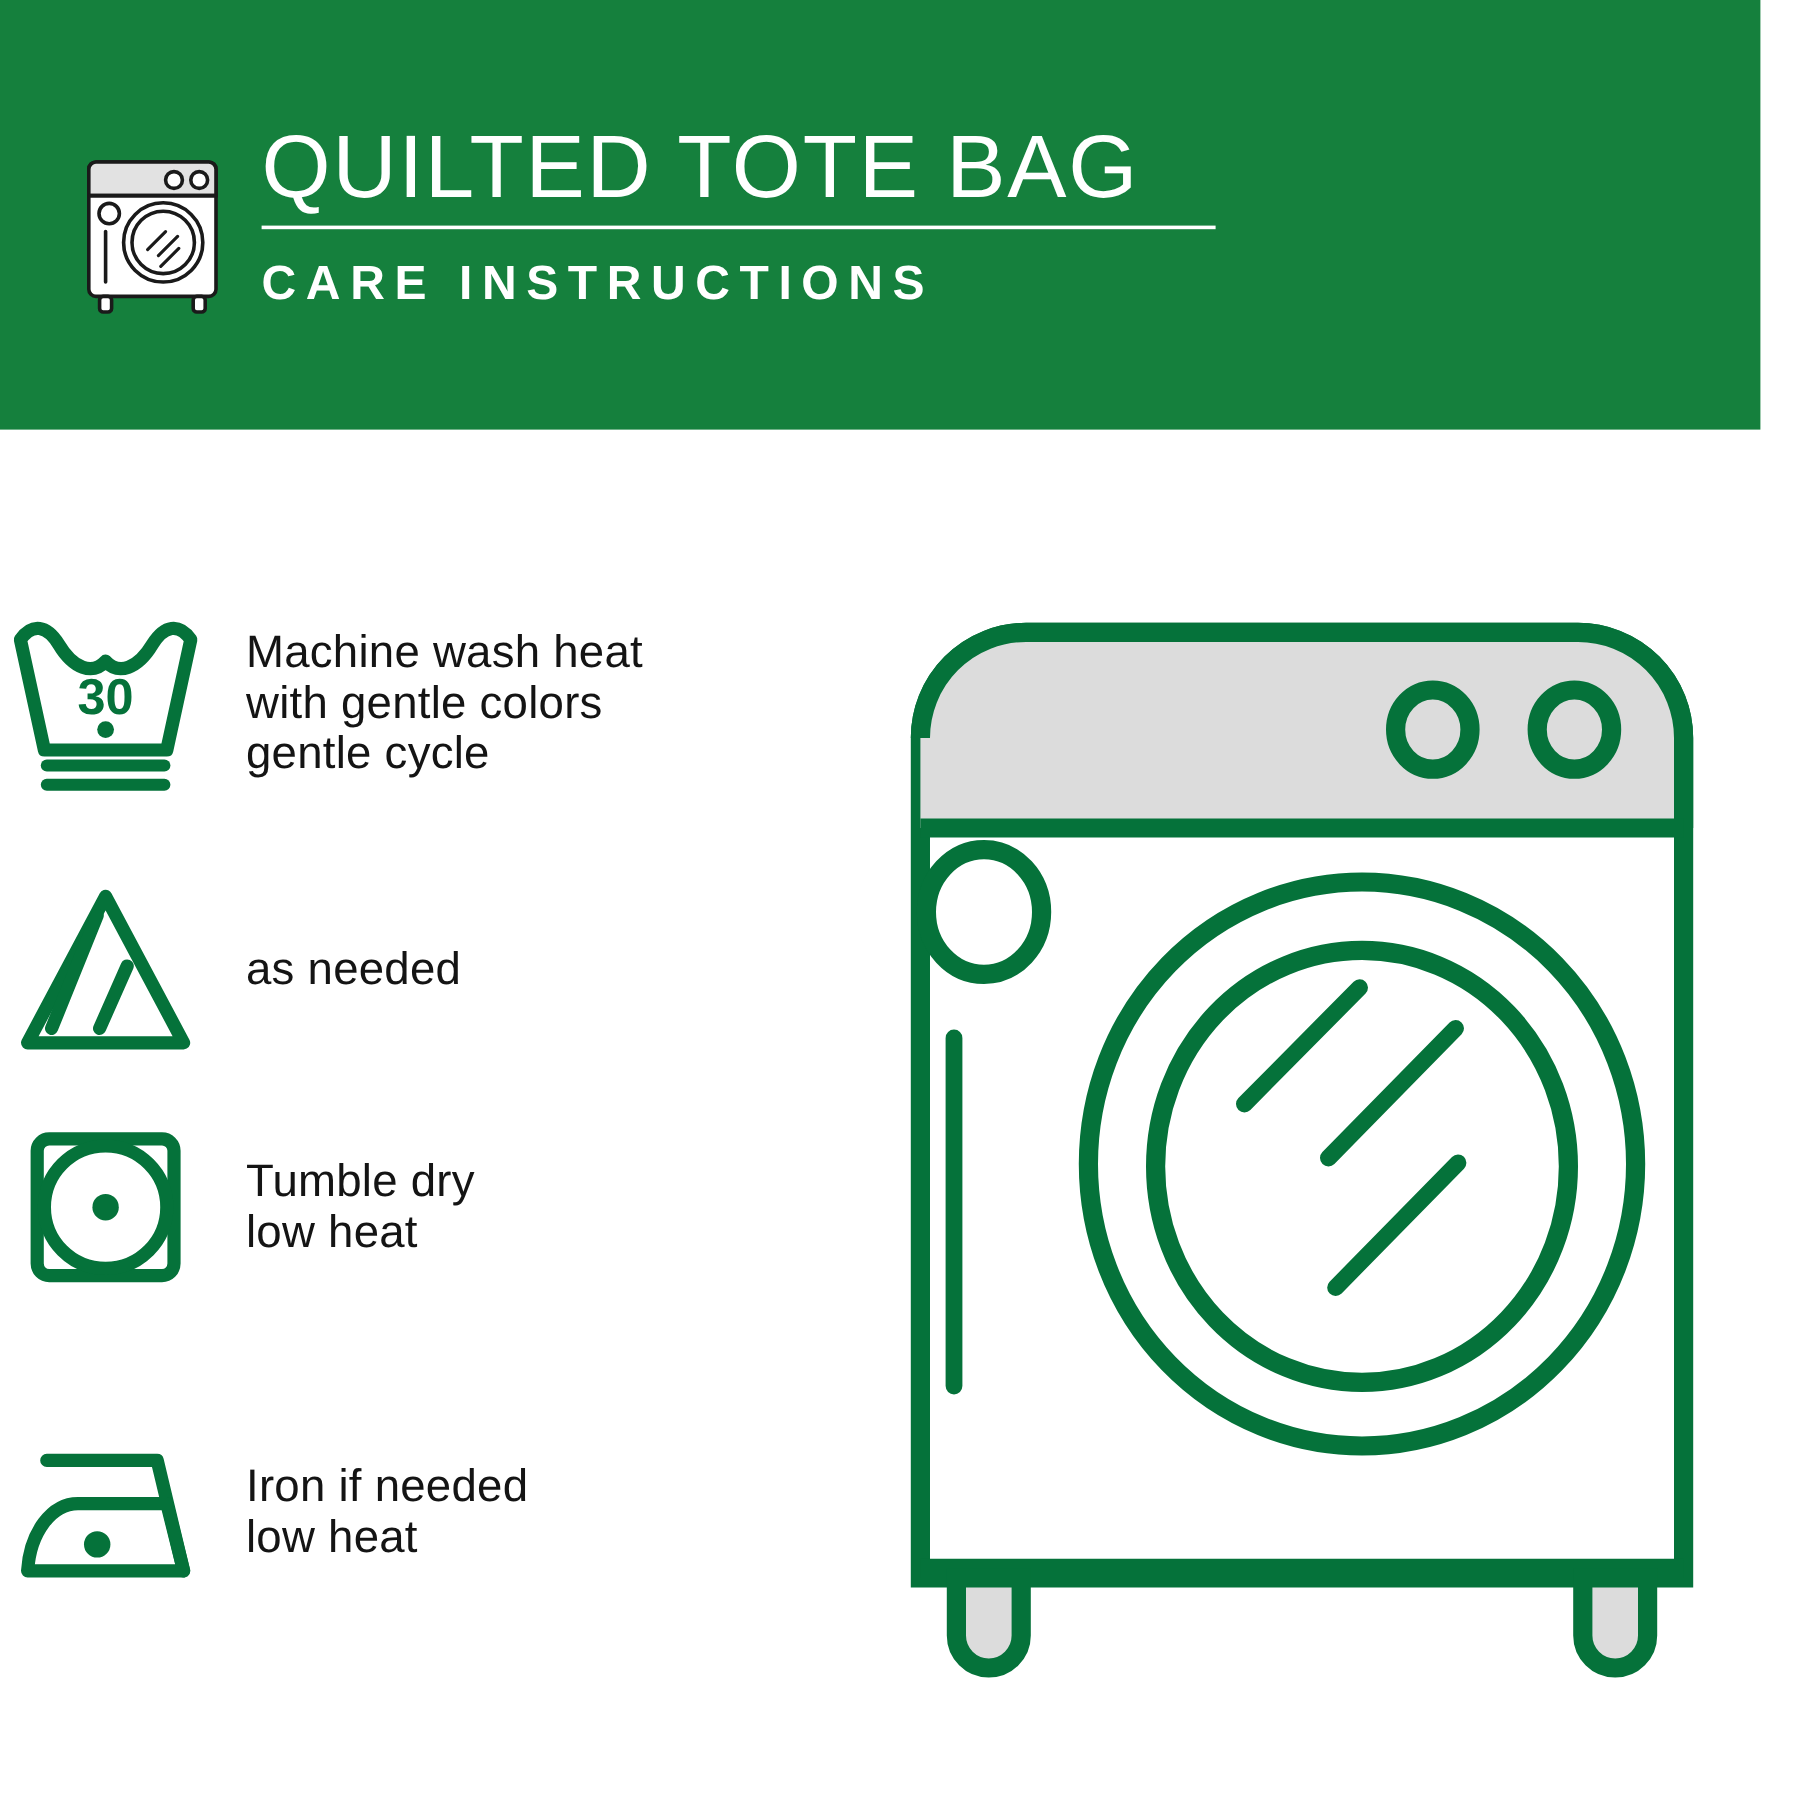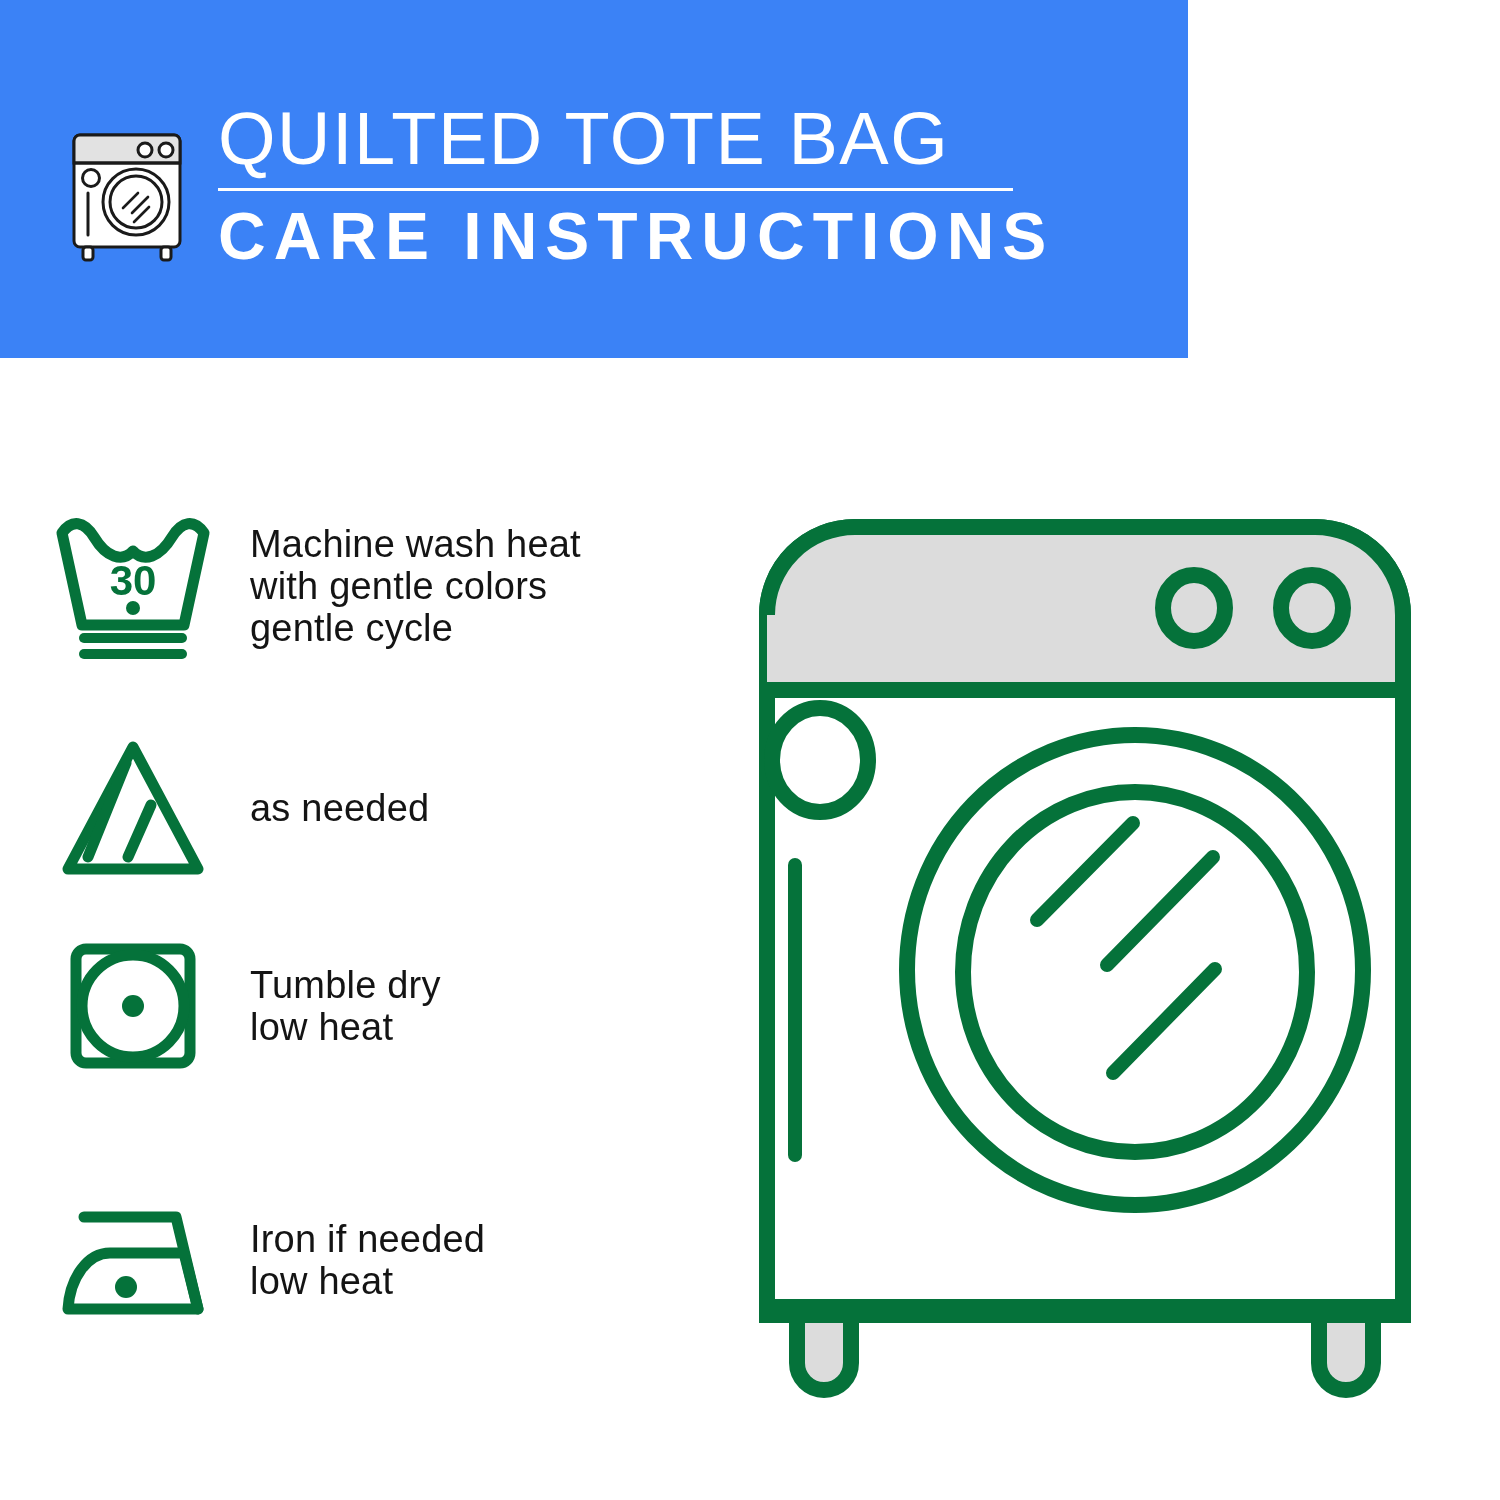--- a/index.html
+++ b/index.html
@@ -13,23 +13,23 @@
     font-family: "Liberation Sans", sans-serif;
     overflow: hidden;
     position: relative;
   }
 
   
   #header-band {
     position: absolute;
     left: 0;
     top: 0;
-    width: 1188px;
+    width: 1467px;
     height: 358px;
-    background: #3b82f6;
+    background: #15803d;
     box-sizing: border-box;
   }
   #header-logo {
     position: absolute;
     left: 62px;
     top: 107px;
     width: 130px;
     height: 155px;
   }
   #header-text-block {
@@ -49,21 +49,21 @@
   }
   #title-divider {
     width: 795px;
     height: 3px;
     background: #ffffff;
     margin-top: 8px;
     margin-bottom: 10px;
   }
   #title-sub {
     color: #ffffff;
-    font-size: 66px;
+    font-size: 40px;
     font-weight: 700;
     letter-spacing: 8px;
     line-height: 70px;
     white-space: nowrap;
     font-family: "Liberation Sans", sans-serif;
   }
 
   
   #care-list {
     position: absolute;
@@ -71,21 +71,20 @@
     top: 358px;
     width: 730px;
     height: 1142px;
   }
   .care-row {
     position: absolute;
     left: 0;
     width: 730px;
     display: flex;
     align-items: center;
-    margin-left: 45px;
   }
   .care-icon {
     width: 175px;
     min-width: 175px;
     height: 160px;
     display: flex;
     align-items: center;
     justify-content: center;
   }
   .care-label {

